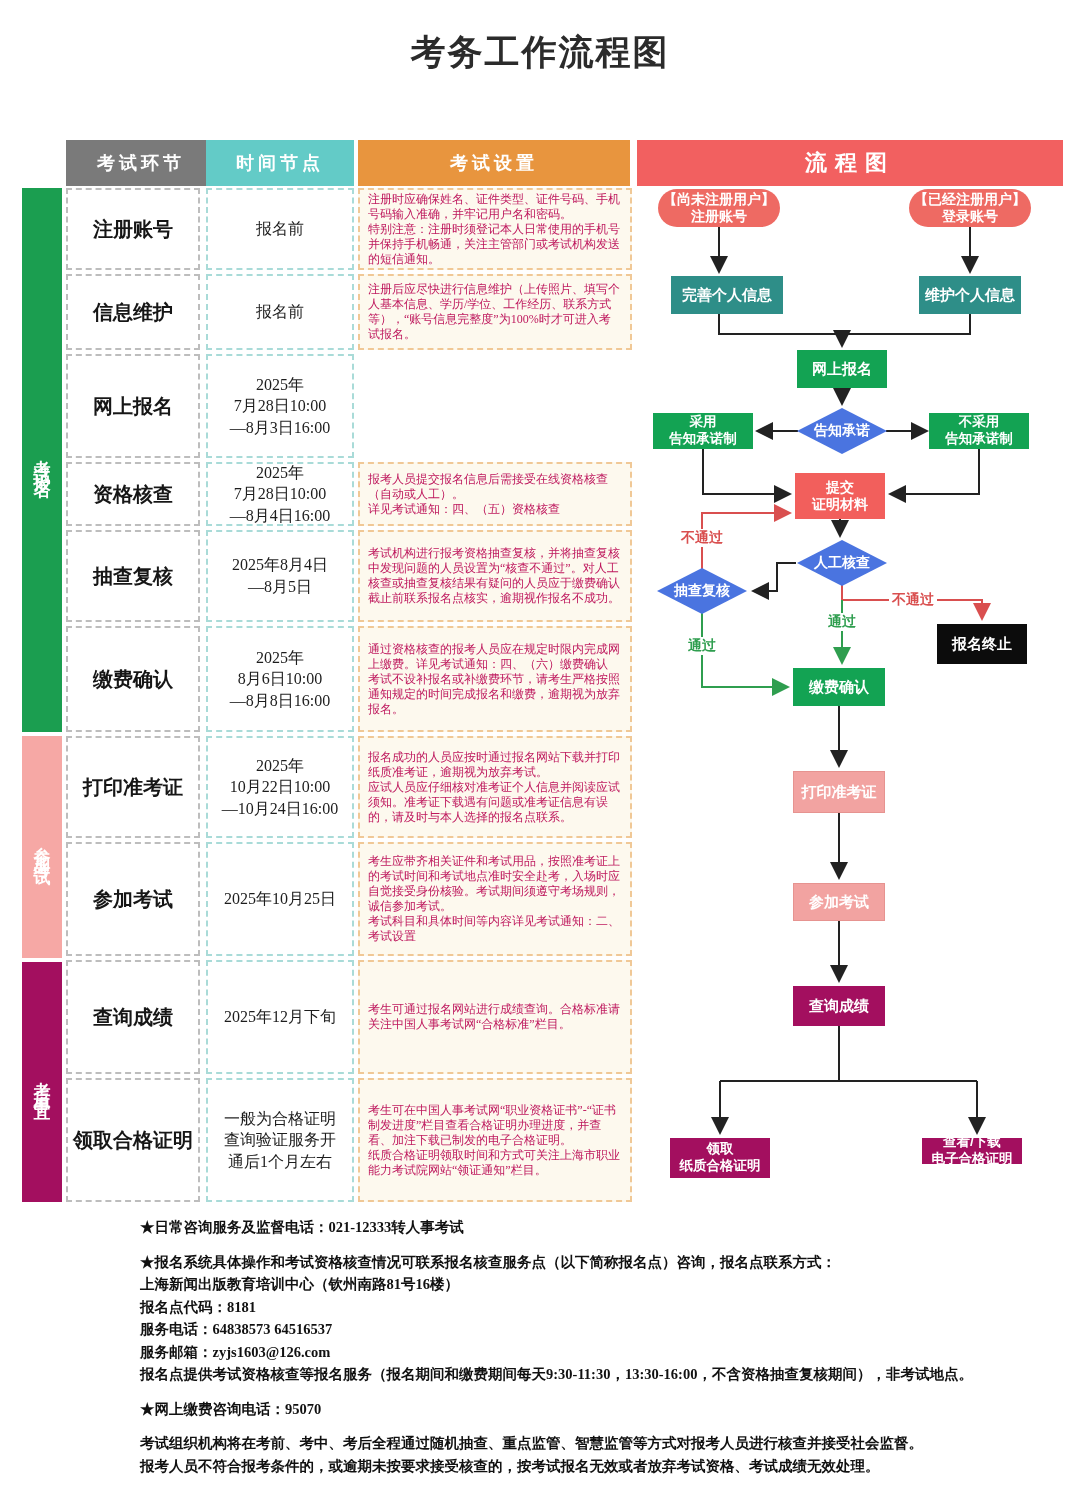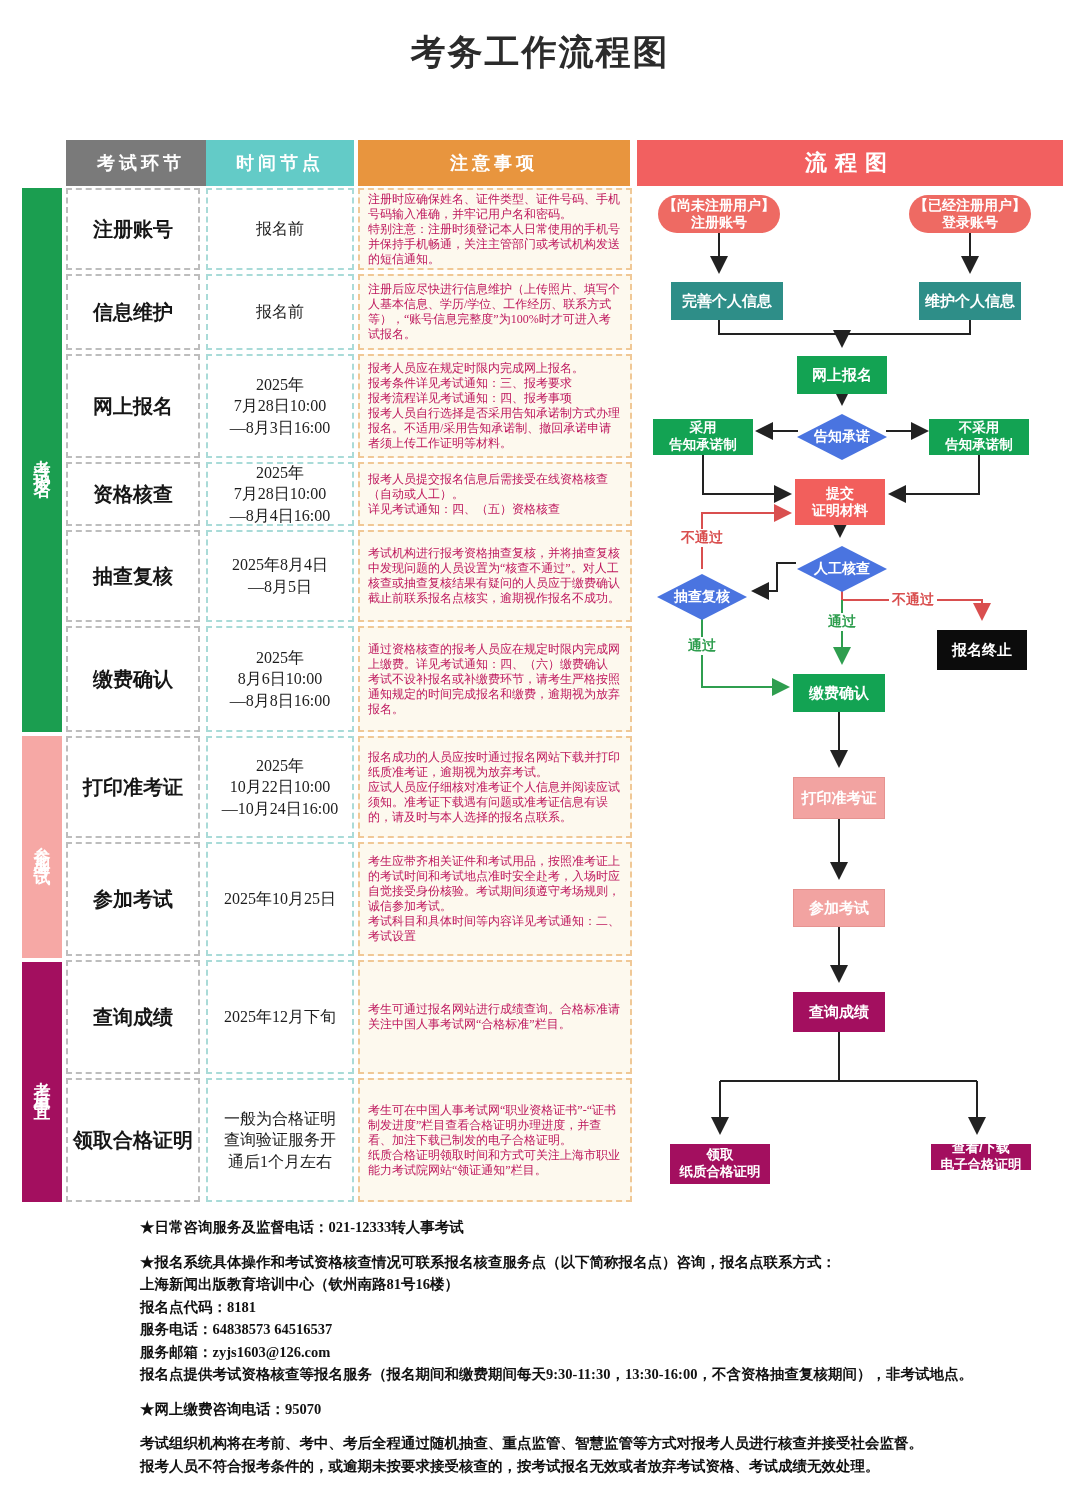--- a/index.html
+++ b/index.html
@@ -35,21 +35,21 @@
               white-space:pre-line;line-height:1.25;align-items:center;justify-content:flex-start;
               padding:4px 8px;text-align:left;}
   
   .flow{position:absolute;left:637px;top:140px;width:426px;height:1066px;}
   .flow-header{position:absolute;left:0;top:0;width:426px;height:46px;background:#f26060;
                display:flex;align-items:center;justify-content:center;color:#fff;font-weight:bold;
                font-size:22px;letter-spacing:8px;}
   .flow-body{position:absolute;left:0;top:46px;width:426px;height:1020px;}
   .flow-body svg{position:absolute;left:0;top:0;}
   .node{position:absolute;display:flex;align-items:center;justify-content:center;text-align:center;
-        color:#fff;font-weight:bold;font-size:15px;line-height:1.25;white-space:pre-line;box-sizing:border-box;margin-top:6px;}
+        color:#fff;font-weight:bold;font-size:15px;line-height:1.25;white-space:pre-line;box-sizing:border-box;}
   .pill{background:#ee6a63;border-radius:19px;font-size:14px;}
   .teal{background:#2e8e88;}
   .green{background:#13a353;}
   .greensm{background:#13a353;font-size:13.5px;}
   .redbox{background:#f25f5c;font-size:14px;}
   .blackbox{background:#0c0c0c;}
   .pinkbox{background:#f2a3a1;border:1px solid #e69390;}
   .maroonbox{background:#a30f5f;font-size:13.5px;}
   .diamond{background:#4a74e0;font-size:14px;
            clip-path:polygon(50% 0,100% 50%,50% 100%,0 50%);}
@@ -67,21 +67,21 @@
 <body>
 
 <div class="page">
 
   <div class="title">
     <div>考务工作流程图</div>
   </div>
 
   <div class="hcell h-stage">考试环节</div>
   <div class="hcell h-time">时间节点</div>
-  <div class="hcell h-notes">注意事项</div>
+  <div class="hcell h-notes">考试设置</div>
 
   <div class="side side-green">考试报名</div>
   <div class="side side-pink">参加考试</div>
   <div class="side side-maroon">考后事宜</div>
 
   <div class="row" style="top:188px;height:82px;">
     <div class="cell stage-cell">注册账号</div>
     <div class="cell time-cell">报名前</div>
     <div class="cell notes-cell">注册时应确保姓名、证件类型、证件号码、手机号码输入准确，并牢记用户名和密码。
 特别注意：注册时须登记本人日常使用的手机号并保持手机畅通，关注主管部门或考试机构发送的短信通知。</div>
@@ -89,24 +89,20 @@
   <div class="row" style="top:274px;height:76px;">
     <div class="cell stage-cell">信息维护</div>
     <div class="cell time-cell">报名前</div>
     <div class="cell notes-cell">注册后应尽快进行信息维护（上传照片、填写个人基本信息、学历/学位、工作经历、联系方式等），“账号信息完整度”为100%时才可进入考试报名。</div>
   </div>
   <div class="row" style="top:354px;height:104px;">
     <div class="cell stage-cell">网上报名</div>
     <div class="cell time-cell">2025年
 7月28日10:00
 —8月3日16:00</div>
-    <div class="cell notes-cell">报考人员应在规定时限内完成网上报名。
-报考条件详见考试通知：三、报考要求
-报考流程详见考试通知：四、报考事项
-报考人员自行选择是否采用告知承诺制方式办理报名。不适用/采用告知承诺制、撤回承诺申请者须上传工作证明等材料。</div>
   </div>
   <div class="row" style="top:462px;height:64px;">
     <div class="cell stage-cell">资格核查</div>
     <div class="cell time-cell">2025年
 7月28日10:00
 —8月4日16:00</div>
     <div class="cell notes-cell">报考人员提交报名信息后需接受在线资格核查（自动或人工）。
 详见考试通知：四、（五）资格核查</div>
   </div>
   <div class="row" style="top:530px;height:92px;">
@@ -214,21 +210,21 @@
 证明材料</div>
       <div class="node diamond" style="left:160px;top:354px;width:90px;height:46px;">人工核查</div>
       <div class="node diamond" style="left:20px;top:382px;width:90px;height:46px;">抽查复核</div>
       <div class="node blackbox" style="left:300px;top:438px;width:90px;height:40px;">报名终止</div>
       <div class="node green" style="left:156px;top:482px;width:92px;height:38px;">缴费确认</div>
       <div class="node pinkbox" style="left:156px;top:585px;width:92px;height:42px;">打印准考证</div>
       <div class="node pinkbox" style="left:156px;top:697px;width:92px;height:38px;">参加考试</div>
       <div class="node maroonbox" style="left:156px;top:800px;width:92px;height:40px;font-size:15px;">查询成绩</div>
       <div class="node maroonbox" style="left:33px;top:952px;width:100px;height:40px;">领取
 纸质合格证明</div>
-      <div class="node maroonbox" style="left:294px;top:952px;width:100px;height:26px;">查看/下载
+      <div class="node maroonbox" style="left:285px;top:952px;width:100px;height:26px;">查看/下载
 电子合格证明</div>
 
       <div class="lbl lbl-red" style="left:65px;top:352px;">不通过</div>
       <div class="lbl lbl-green" style="left:65px;top:460px;">通过</div>
       <div class="lbl lbl-green" style="left:205px;top:436px;">通过</div>
       <div class="lbl lbl-red" style="left:276px;top:414px;">不通过</div>
     </div>
   </div>
 
   <div class="footer">

